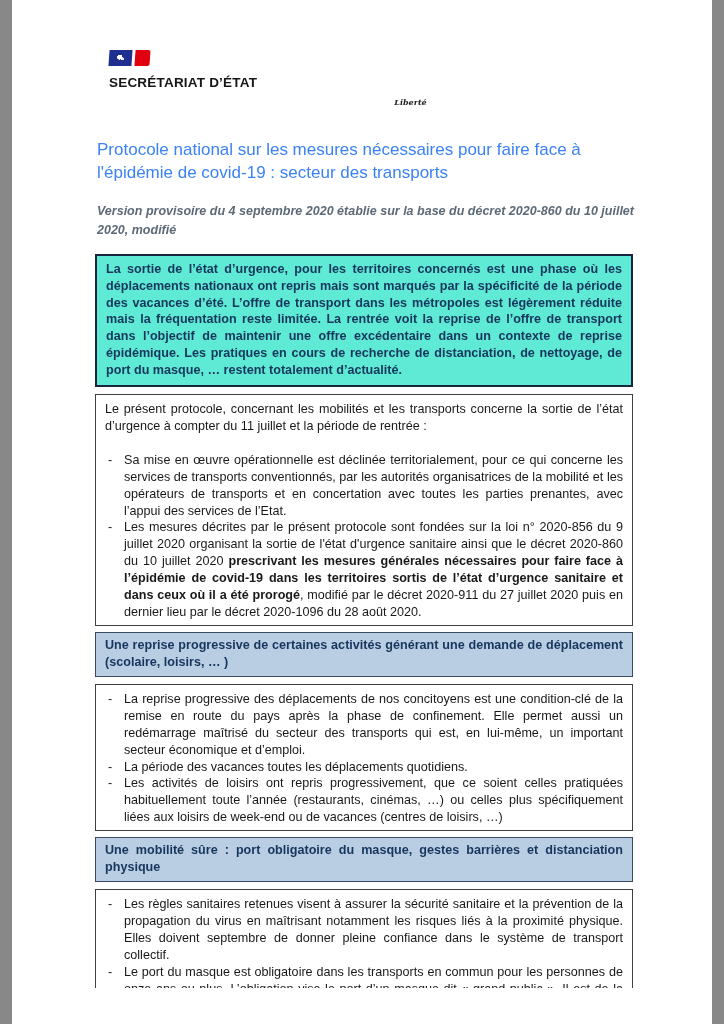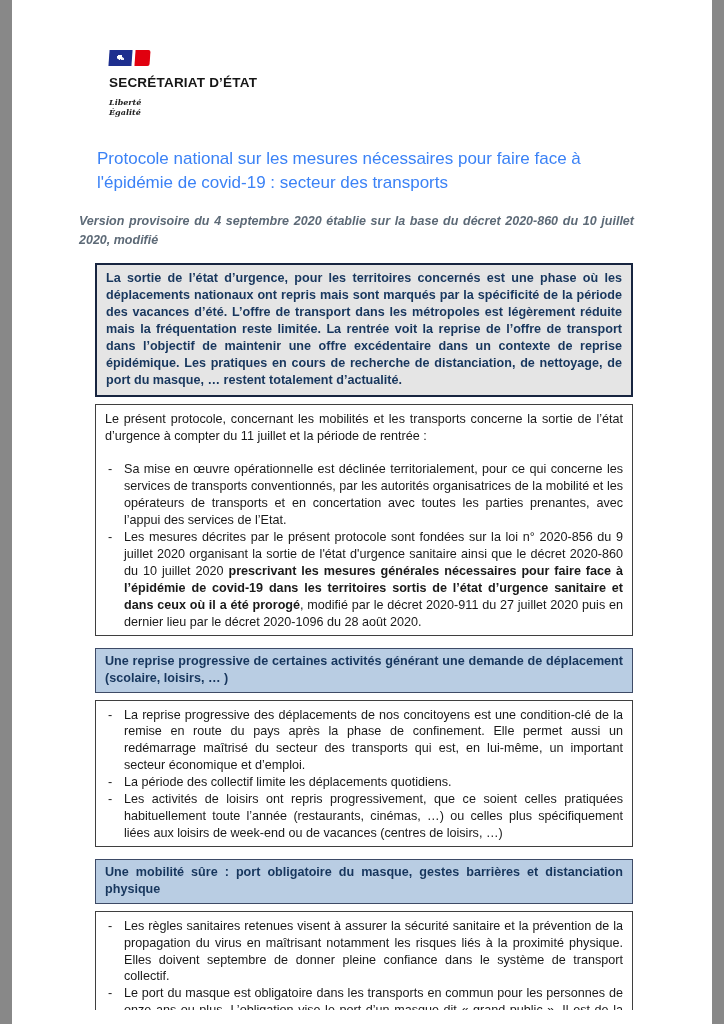--- a/index.html
+++ b/index.html
@@ -31,51 +31,51 @@
     margin-left:3px; transform:skewX(-4deg);
     border-radius:0 2px 2px 0;
   }
   .ministry {
     margin-top:6px; font-weight:bold; font-size:13.5px;
     line-height:1.26; letter-spacing:0.2px; color:#161616;
   }
   .motto {
     margin-top:7px; font-family:"DejaVu Serif", serif;
     font-style:italic; font-weight:bold; font-size:8px;
-    line-height:1.2; color:#222;
+    line-height:1.2; color:#222;text-align:center;
   }
   
   .doc-title {
     margin:30px 78px 0 85px;
     font-size:17px; line-height:1.4; color:#3b82f6;
     font-weight:500;
   }
   .doc-subtitle {
-    margin:17px 78px 0 67px;
+    margin:17px 78px 0 85px;
     font-size:12.5px; line-height:1.5;
     font-weight:bold; font-style:italic;
     color:#5d6a77; text-align:justify;
   }
   
   .box-intro {
     margin:14px 79px 0 83px;
-    background:#e5e5e5; border:2px solid #182540;
+    background:#5eead4; border:2px solid #182540;
     padding:5px 9px 6px;
     font-weight:bold; font-size:12.6px; line-height:16.9px;
     color:#17365d; text-align:justify;
   }
   .box-white {
     margin:7px 79px 0 83px;
     background:#ffffff; border:1px solid #3f3f3f;
     padding:6px 9px 4px;
     font-size:12.6px; line-height:16.9px; color:#191919;
   }
   .box-white p.lead { text-align:justify; margin-bottom:17px; }
   .band {
-    margin:12px 79px 0 83px;
+    margin:6px 79px 0 83px;
     background:#b9cde3; border:1px solid #3d4a66;
     padding:4px 9px 5px;
     font-weight:bold; font-size:12.6px; line-height:17px;
     color:#17365d; text-align:justify;
   }
   .bullet { display:flex; }
   .bullet .marker { flex:0 0 19px; padding-left:3px; }
   .bullet .btext { flex:1; text-align:justify; }
   .bold-inline { font-weight:bold; }
   .box-last {
@@ -91,21 +91,20 @@
   <div class="gov-header">
     <div class="flag">
       <div class="flag-blue"></div>
       <div class="flag-red"></div>
     </div>
     <div class="ministry">
       <div>SECRÉTARIAT D’ÉTAT</div>
     </div>
     <div class="motto">
       <div>Liberté</div>
-      <div>Égalité</div>
     </div>
   </div>
 
   <h1 class="doc-title">Protocole national sur les mesures nécessaires pour faire face à l'épidémie de covid-19 : secteur des transports</h1>
   <p class="doc-subtitle">Version provisoire du 4 septembre 2020 établie sur la base du décret 2020-860 du 10 juillet 2020, modifié</p>
 
   <div class="box-intro">
     <span>La sortie de l’état d’urgence, pour les territoires concernés est une phase où les déplacements nationaux ont repris mais sont marqués par la spécificité de la période des vacances d’été. L’offre de transport dans les métropoles est légèrement réduite mais la fréquentation reste limitée. La rentrée voit la reprise de l’offre de transport dans l’objectif de maintenir une offre excédentaire dans un contexte de reprise épidémique. Les pratiques en cours de recherche de distanciation, de nettoyage, de port du masque, … restent totalement d’actualité.</span>
   </div>
 
@@ -123,21 +122,21 @@
 
   <div class="band">Une reprise progressive de certaines activités générant une demande de déplacement (scolaire, loisirs, … )</div>
 
   <div class="box-white">
     <div class="bullet">
       <span class="marker">-</span>
       <div class="btext">La reprise progressive des déplacements de nos concitoyens est une condition-clé de la remise en route du pays après la phase de confinement. Elle permet aussi un redémarrage maîtrisé du secteur des transports qui est, en lui-même, un important secteur économique et d’emploi.</div>
     </div>
     <div class="bullet">
       <span class="marker">-</span>
-      <div class="btext">La période des collectif limite les déplacements quotidiens.</div>
+      <div class="btext">La période des vacances toutes les déplacements quotidiens.</div>
     </div>
     <div class="bullet">
       <span class="marker">-</span>
       <div class="btext">Les activités de loisirs ont repris progressivement, que ce soient celles pratiquées habituellement toute l’année (restaurants, cinémas, …) ou celles plus spécifiquement liées aux loisirs de week-end ou de vacances (centres de loisirs, …)</div>
     </div>
   </div>
 
   <div class="band">Une mobilité sûre : port obligatoire du masque, gestes barrières et distanciation physique</div>
 
   <div class="box-white box-last">

